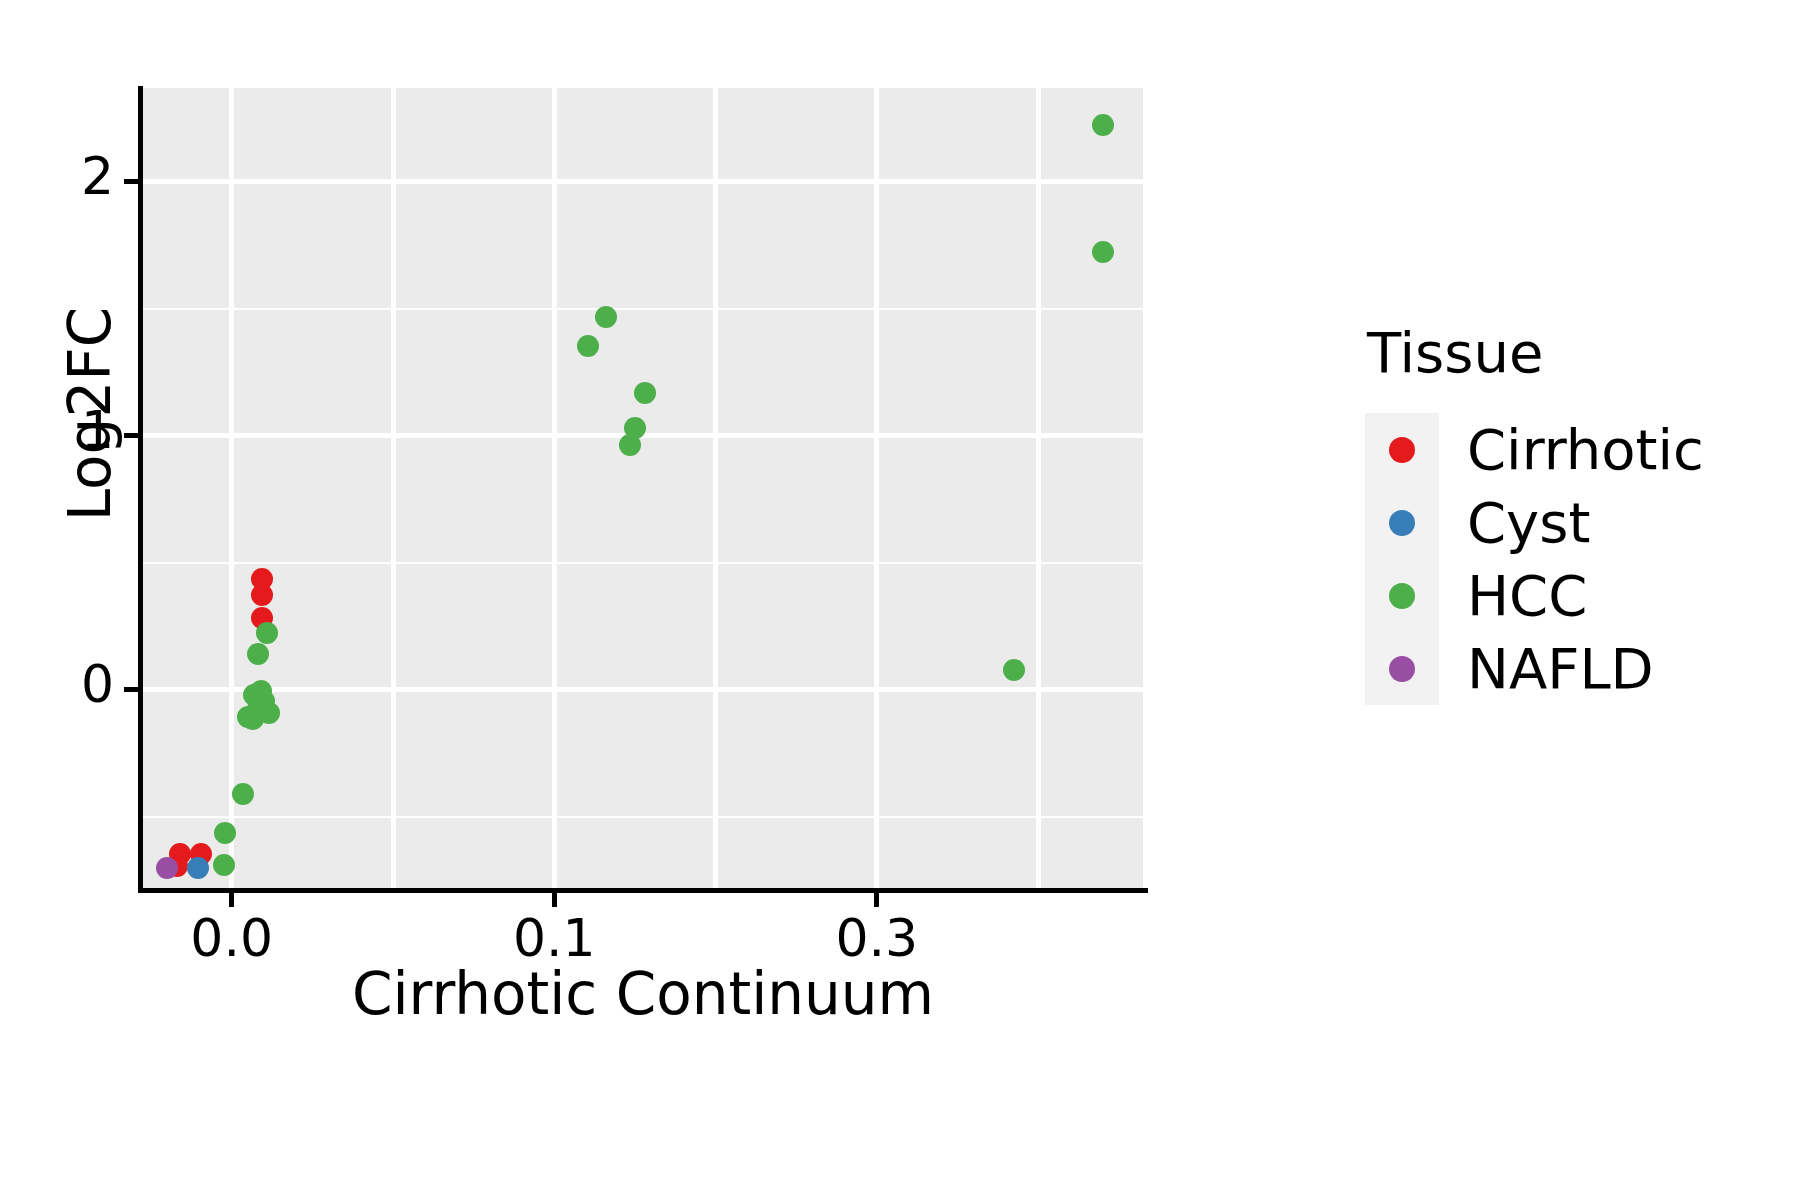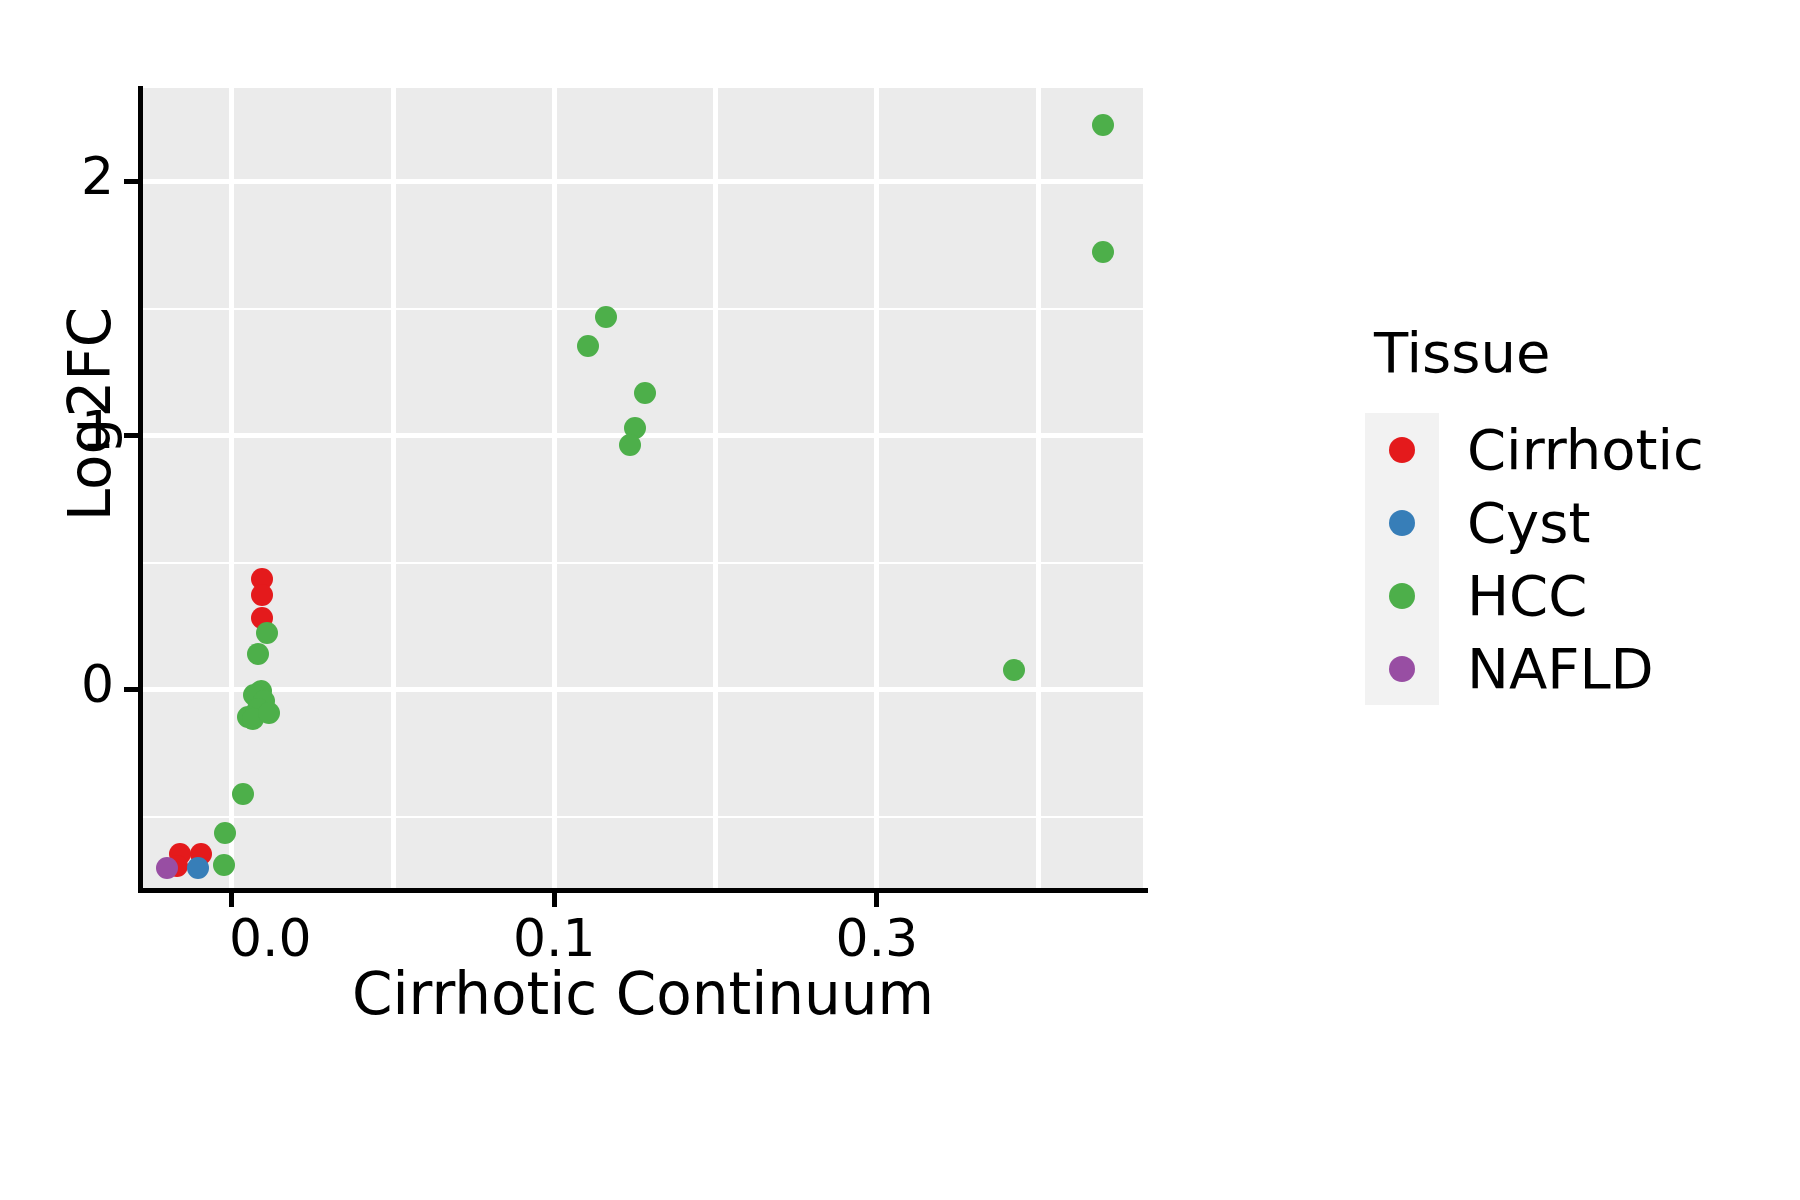--- a/index.html
+++ b/index.html
@@ -135,21 +135,21 @@
   
   #legend {
     position: absolute;
     left: 1365px;
     top: 320px;
     width: 420px;
   }
   #legend-title {
     font-size: 56px;
     color: #000000;
-    margin-left: 9px;
+    margin-left: 2px;
     margin-bottom: 28px;
     white-space: nowrap;
   }
   #legend-keys {
     position: relative;
   }
   #legend-key-bg {
     position: absolute;
     left: 0px;
     top: 0px;
@@ -244,21 +244,21 @@
       <div class="tick tick-y" style="top: 433.437px;"></div>
       <div class="tick tick-y" style="top: 179.468px;"></div>
       <div class="tick tick-x" style="left: 229.21px;"></div>
       <div class="tick tick-x" style="left: 551.79px;"></div>
       <div class="tick tick-x" style="left: 874.371px;"></div>
     </div>
   <div id="ticklabels-layer">
       <div class="ylab-text" style="left: 4px; top: 653.905px;">0</div>
       <div class="ylab-text" style="left: 4px; top: 399.937px;">1</div>
       <div class="ylab-text" style="left: 4px; top: 145.968px;">2</div>
-      <div class="xlab-text" style="left: 151.71px; top: 908px; text-align: right;">0.0</div>
+      <div class="xlab-text" style="left: 151.71px; top: 908px;">0.0</div>
       <div class="xlab-text" style="left: 474.29px; top: 908px;">0.1</div>
       <div class="xlab-text" style="left: 796.871px; top: 908px;">0.3</div>
     </div>
 
   <div id="axis-title-y">Log2FC</div>
   <div id="axis-title-x">Cirrhotic Continuum</div>
 
   <div id="legend">
     <div id="legend-title">Tissue</div>
     <div id="legend-keys">

